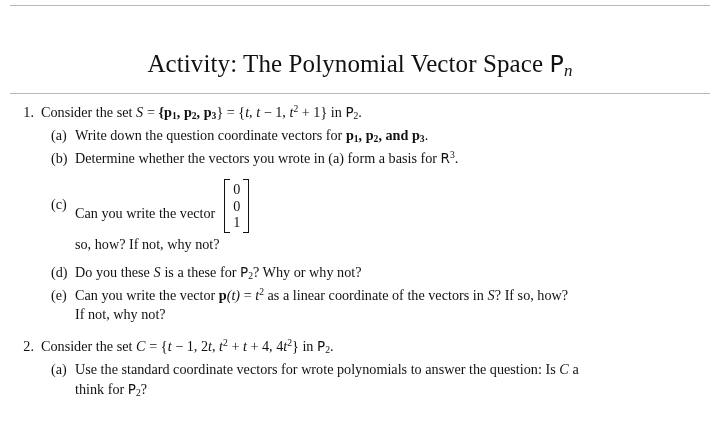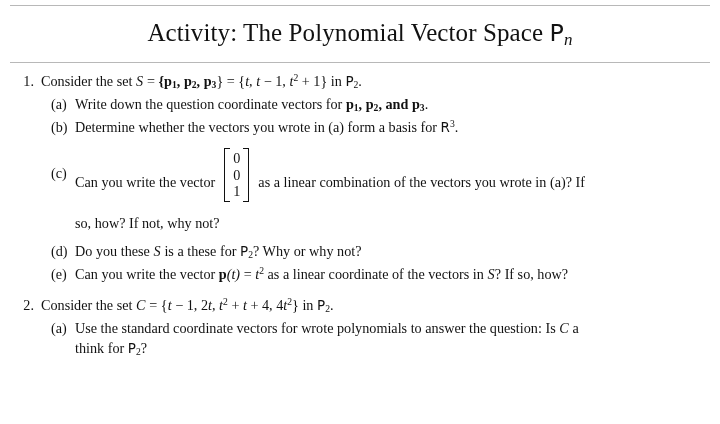--- a/index.html
+++ b/index.html
@@ -33,20 +33,21 @@
   .title-wrap {
     text-align: center;
     padding: 13px 0 14px 0;
   }
   .title {
     font-size: 25px;
     font-weight: normal;
     letter-spacing: 0.1px;
     line-height: 1.15;
     white-space: nowrap;
+    margin-top: 31px;
   }
 
   
   .body {
     padding: 9px 14px 0 12px;
     font-size: 14.2px;
     line-height: 1.40;
   }
 
   .item {
@@ -134,21 +135,21 @@
     flex-direction: column;
     align-items: center;
     padding: 2px 3px;
     line-height: 1.16;
     font-size: 14.2px;
   }
   .vec-after {
     margin-left: 0px;
   }
   .c-second-line {
-    margin-top: 12px;
+    margin-top: 2px;
   }
 </style>
 </head>
 <body>
 
 <div class="page">
 
   <div class="rule rule-top"></div>
 
   <div class="title-wrap">
@@ -184,34 +185,33 @@
                 <span style="padding-top:16px;">Can you write the vector</span>
                 <span class="colvec">
                   <span class="brk brk-l"></span>
                   <span class="vec-entries">
                     <span>0</span>
                     <span>0</span>
                     <span>1</span>
                   </span>
                   <span class="brk brk-r"></span>
                 </span>
-                <span class="vec-after" style="padding-top:16px;">as a linear combination of the vectors you wrote in (a)? If</span>
               </div>
               <div class="c-second-line">so, how? If not, why not?</div>
             </div>
           </div>
 
           <div class="subitem" style="margin-top:8px;">
             <div class="subitem-num">(d)</div>
             <div class="subitem-body"><span>Do you these</span> <span class="cal">S</span> <span>is a these for</span> <span class="nowrap"><span class="bb">P</span><sub>2</sub><span>? Why or why not?</span></span></div>
           </div>
 
           <div class="subitem">
             <div class="subitem-num">(e)</div>
-            <div class="subitem-body"><span>Can you write the vector</span> <span class="nowrap"><span class="mb">p</span><span class="mi">(t)</span> <span>=</span> <span class="mi">t</span><sup>2</sup></span> <span>as a linear coordinate of the vectors in</span> <span class="cal">S</span><span>? If so, how?</span><br></div>
+            <div class="subitem-body"><span>Can you write the vector</span> <span class="nowrap"><span class="mb">p</span><span class="mi">(t)</span> <span>=</span> <span class="mi">t</span><sup>2</sup></span> <span>as a linear coordinate of the vectors in</span> <span class="cal">S</span><span>? If so, how?</span><br><span>If not, why not?</span></div>
           </div>
 
         </div>
       </div>
     </div>
 
     <div class="item" style="margin-top:9px;">
       <div class="item-num">2.</div>
       <div class="item-body">
 

